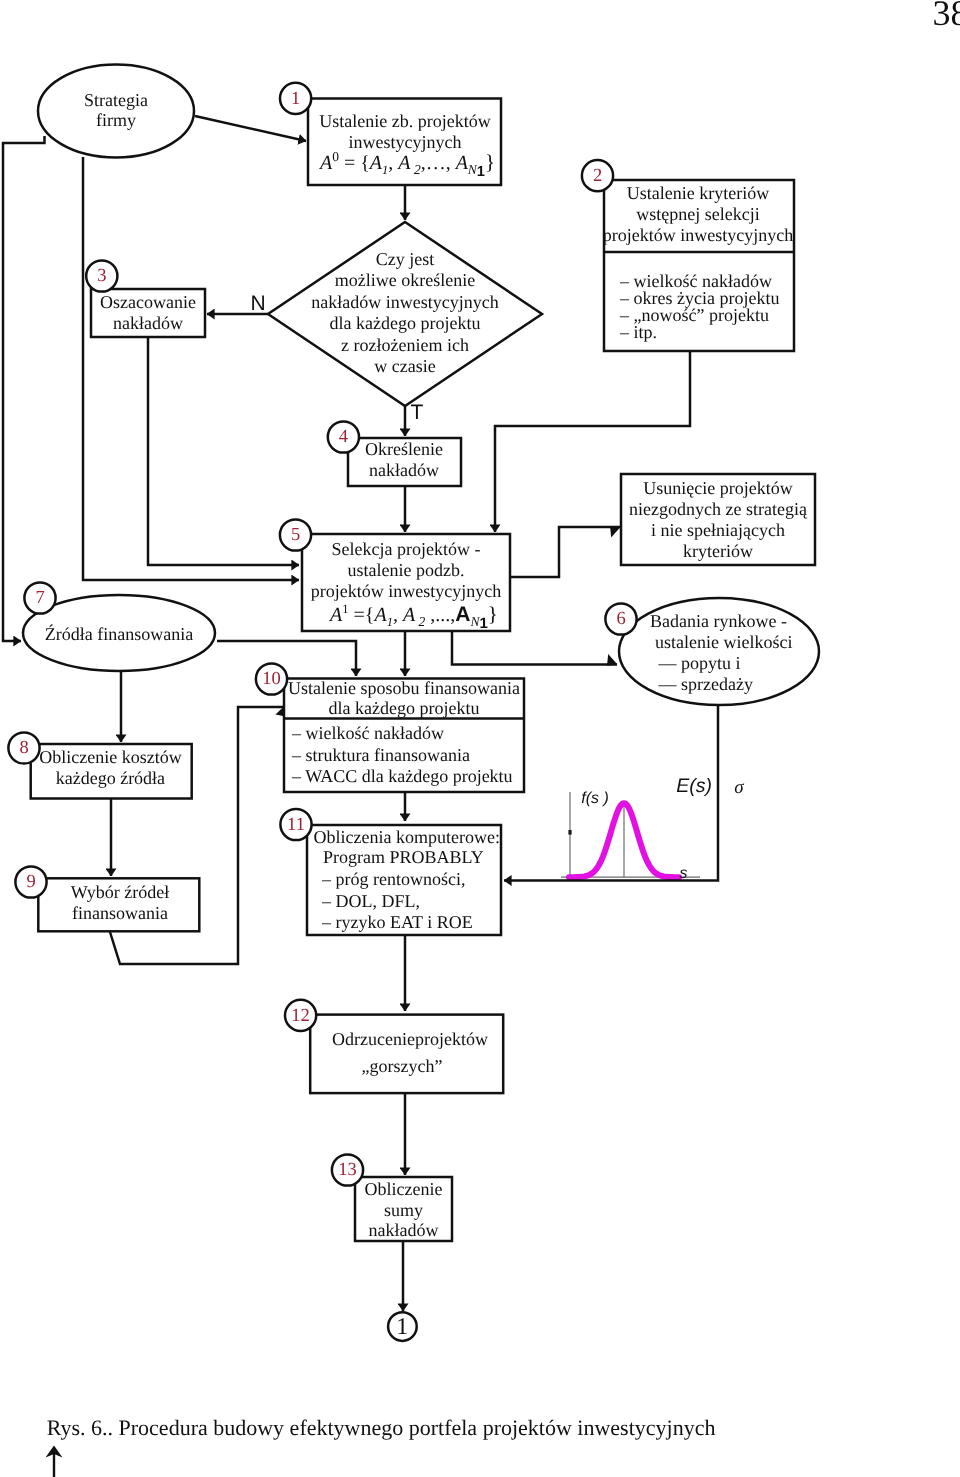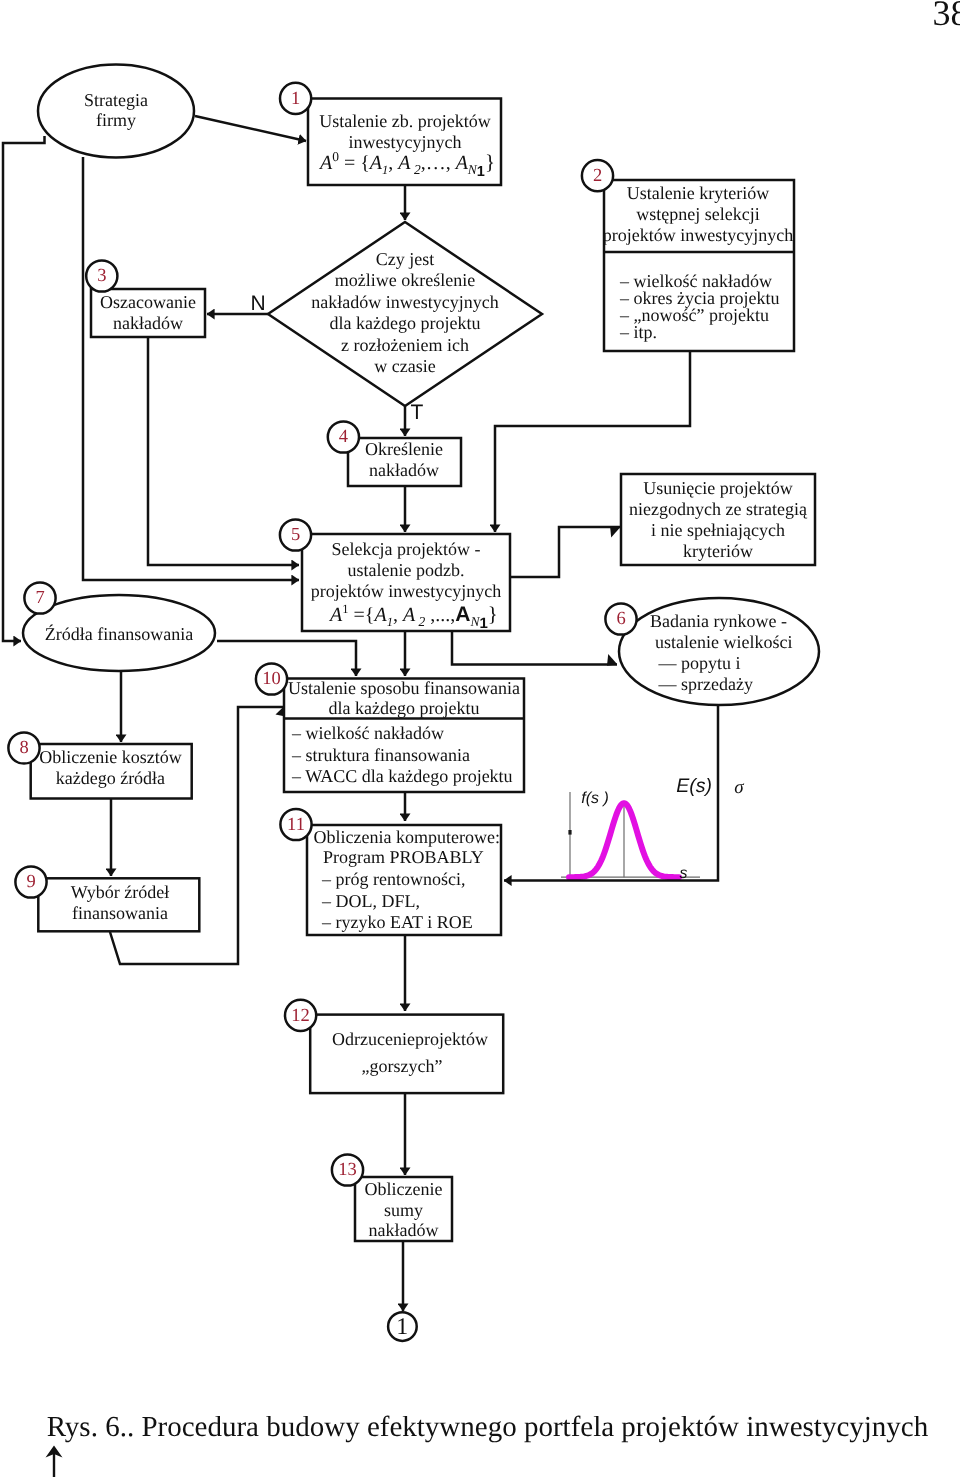--- a/index.html
+++ b/index.html
@@ -3,21 +3,21 @@
 <meta charset="utf-8">
 <style>
   html,body{margin:0;padding:0;background:#fff;}
   body{width:960px;height:1477px;position:relative;overflow:hidden;
        font-family:"Liberation Serif",serif;color:#111;
        -webkit-font-smoothing:antialiased;
        text-rendering:geometricPrecision;}
   .page{position:absolute;left:0;top:0;width:960px;height:1477px;}
   svg.diagram{position:absolute;left:0;top:0;width:960px;height:1477px;overflow:visible;}
   .pageno{position:absolute;left:932.5px;top:-1.5px;font-size:36px;line-height:29px;}
-  .caption{position:absolute;left:46.7px;top:1412.5px;font-size:29px;line-height:29px;white-space:nowrap;}
+  .caption{position:absolute;left:46.7px;top:1412.5px;font-size:22px;line-height:29px;white-space:nowrap;}
   .uparrow{position:absolute;left:41px;top:1444px;}
   
   svg text{font-family:"Liberation Serif",serif;fill:#111;}
   .nodetext{font-size:18px;}
   .tagnum{font-size:18.5px;fill:#9e2133;font-family:"Liberation Serif",serif;}
   .shape{fill:#fff;stroke:#111;stroke-width:2.5;}
   .conn{fill:none;stroke:#111;stroke-width:2.5;stroke-linecap:butt;stroke-linejoin:miter;}
   .axis{fill:none;stroke:#6d6d6d;stroke-width:1.2;}
   .bell{fill:none;stroke:#e210e2;stroke-width:6;stroke-linecap:round;stroke-linejoin:round;}
   .mathit{font-style:italic;font-size:20px;}

